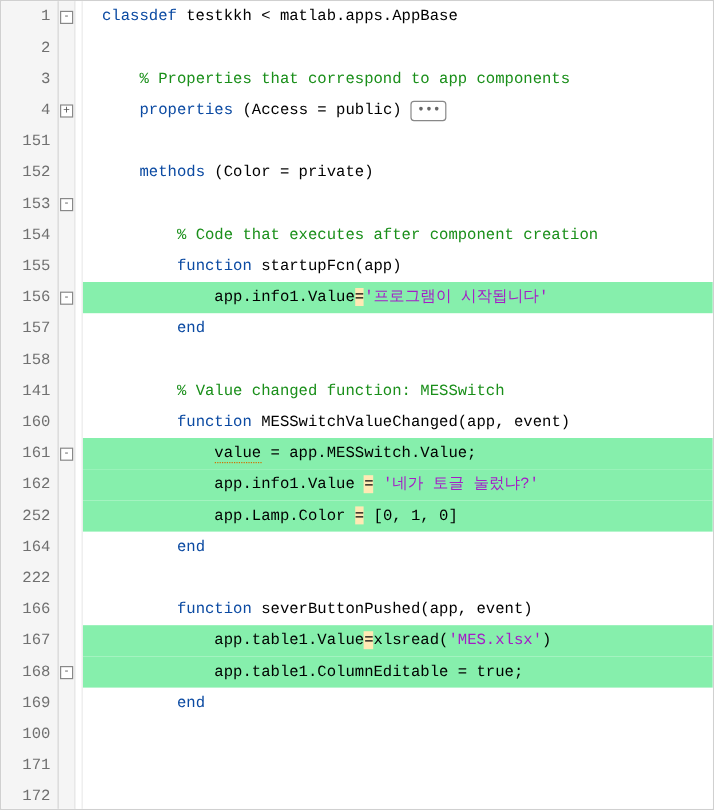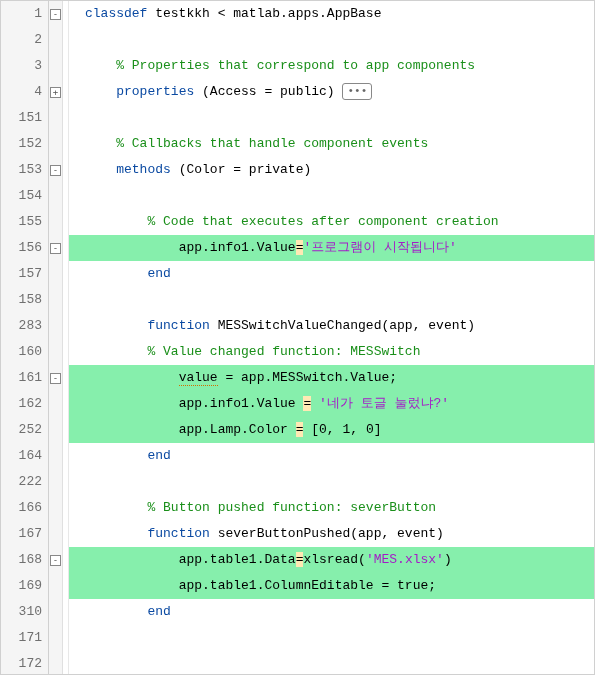--- a/index.html
+++ b/index.html
@@ -111,32 +111,32 @@
     <div class="gut-row">3</div>
     <div class="gut-row">4</div>
     <div class="gut-row">151</div>
     <div class="gut-row">152</div>
     <div class="gut-row">153</div>
     <div class="gut-row">154</div>
     <div class="gut-row">155</div>
     <div class="gut-row">156</div>
     <div class="gut-row">157</div>
     <div class="gut-row">158</div>
-    <div class="gut-row">283</div>
+    <div class="gut-row">141</div>
     <div class="gut-row">160</div>
     <div class="gut-row">161</div>
     <div class="gut-row">162</div>
     <div class="gut-row">252</div>
     <div class="gut-row">164</div>
     <div class="gut-row">222</div>
     <div class="gut-row">166</div>
     <div class="gut-row">167</div>
     <div class="gut-row">168</div>
     <div class="gut-row">169</div>
-    <div class="gut-row">310</div>
+    <div class="gut-row">100</div>
     <div class="gut-row">171</div>
     <div class="gut-row">172</div>
 
   </div>
 
   <div class="fold-col">
     <div class="fold-row">
         <span class="fold-box">-</span>
       </div>
     <div class="fold-row"></div>
@@ -206,36 +206,35 @@
       <div class="bp-row"></div>
 
   </div>
 
   <div class="code-col">
     <div class="row code"><span class="kw">classdef </span><span>testkkh </span><span>&lt; matlab.apps.AppBase</span></div>
     <div class="row code"></div>
     <div class="row code"><span>    </span><span class="com">% Properties that correspond to app components</span></div>
     <div class="row code"><span>    </span><span class="kw">properties </span><span>(Access = public)</span> <span class="ellipsis-btn">•••</span></div>
     <div class="row code"></div>
-    <div class="row code"><span>    </span><span class="com">% Callbacks that handle component events</span></div>
     <div class="row code"><span>    </span><span class="kw">methods </span><span>(Color = private)</span></div>
     <div class="row code"></div>
     <div class="row code"><span>        </span><span class="com">% Code that executes after component creation</span></div>
+    <div class="row code"><span>        </span><span class="kw">function </span><span>startupFcn</span><span>(app)</span></div>
     <div class="row code hl-line"><span>            </span><span>app.info1.Value</span><span class="eq">=</span><span class="str">'프로그램이 시작됩니다'</span></div>
     <div class="row code"><span>        </span><span class="kw">end</span></div>
     <div class="row code"></div>
+    <div class="row code"><span>        </span><span class="com">% Value changed function: MESSwitch</span></div>
     <div class="row code"><span>        </span><span class="kw">function </span><span>MESSwitchValueChanged</span><span>(app, event)</span></div>
-    <div class="row code"><span>        </span><span class="com">% Value changed function: MESSwitch</span></div>
     <div class="row code hl-line"><span>            </span><span class="warn">value</span><span> = app.MESSwitch.Value;</span></div>
     <div class="row code hl-line"><span>            </span><span>app.info1.Value </span><span class="eq">=</span><span> </span><span class="str">'네가 토글 눌렀냐?'</span></div>
     <div class="row code hl-line"><span>            </span><span>app.Lamp.Color </span><span class="eq">=</span><span> [0, 1, 0]</span></div>
     <div class="row code"><span>        </span><span class="kw">end</span></div>
     <div class="row code"></div>
-    <div class="row code"><span>        </span><span class="com">% Button pushed function: severButton</span></div>
     <div class="row code"><span>        </span><span class="kw">function </span><span>severButtonPushed</span><span>(app, event)</span></div>
-    <div class="row code hl-line"><span>            </span><span>app.table1.Data</span><span class="eq">=</span><span>xlsread(</span><span class="str">'MES.xlsx'</span><span>)</span></div>
+    <div class="row code hl-line"><span>            </span><span>app.table1.Value</span><span class="eq">=</span><span>xlsread(</span><span class="str">'MES.xlsx'</span><span>)</span></div>
     <div class="row code hl-line"><span>            </span><span>app.table1.ColumnEditable = true;</span></div>
     <div class="row code"><span>        </span><span class="kw">end</span></div>
     <div class="row code"></div>
 
   </div>
 
 </div>
 
 </body></html>

